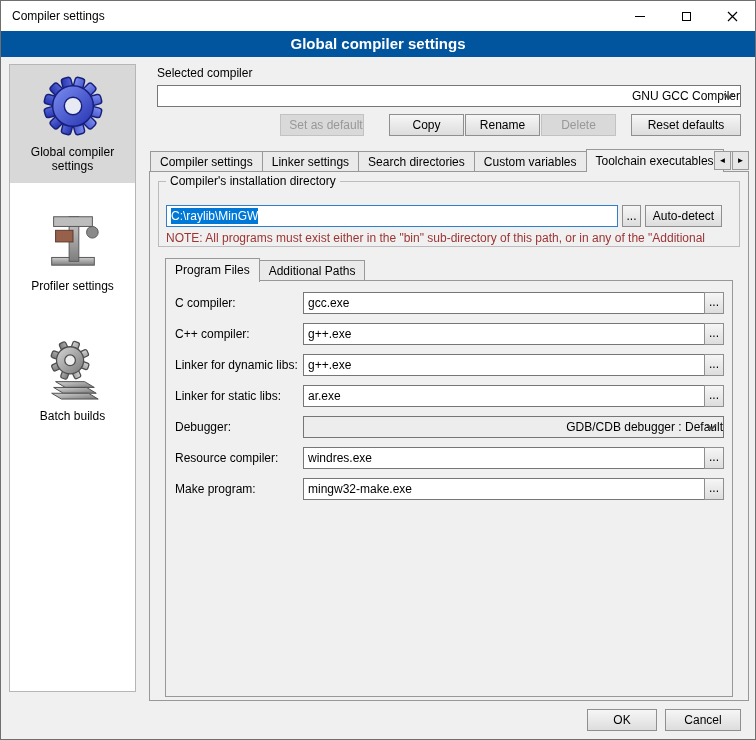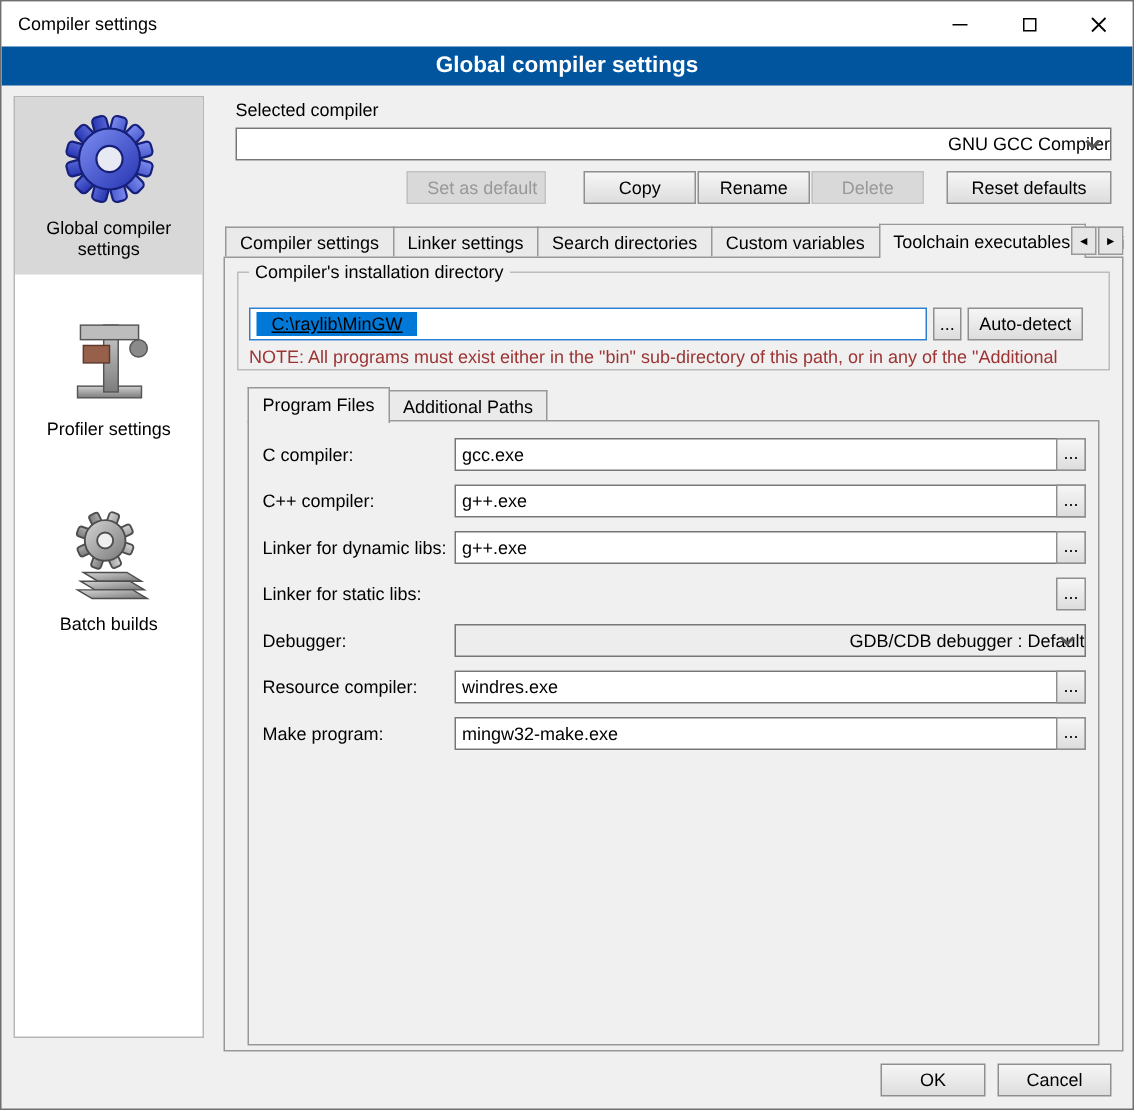--- a/index.html
+++ b/index.html
@@ -33,21 +33,21 @@
        line-height:20px;height:22px;cursor:default;}
   .btn.disabled{background:#d9d9d9;color:#989898;border-color:#c2c2c2;}
   .combo{border:1px solid #767676;background:#fff;position:relative;height:22px;line-height:20px;padding-left:5px;overflow:hidden;white-space:nowrap;text-align:right;}
   .chev{position:absolute;right:8px;top:5px;width:7px;height:7px;border-right:2px solid #555;border-bottom:2px solid #555;transform:rotate(45deg);}
   .txt{border:1px solid #767676;background:#fff;font:inherit;padding:2px 4px;height:22px;}
 
   
   .lbl-selcomp{position:absolute;left:156px;top:65px;}
   .combo-main{position:absolute;left:156px;top:84px;width:584px;}
   .btnrow{position:absolute;left:156px;top:113px;width:584px;height:22px;display:flex;justify-content:flex-end;}
-  .b-setdef{width:93px;margin-right:25px;padding-left:8px;}
+  .b-setdef{width:84px;margin-right:25px;padding-left:8px;}
   .b-copy{width:75px;margin-right:1px;}
   .b-rename{width:75px;margin-right:1px;}
   .b-delete{width:75px;}
   .b-reset{width:110px;margin-left:15px;}
 
   
   .tabstrip{position:absolute;left:149px;top:148px;width:599px;height:23px;display:flex;align-items:flex-end;overflow:hidden;}
   .tab{flex:0 0 auto;height:21px;line-height:20px;padding:0 9px;background:#eaeaea;border:1px solid #989898;border-bottom:none;margin-left:-1px;white-space:nowrap;}
   .tab:first-child{margin-left:0;}
   .tab.active{height:24px;line-height:23px;background:#f0f0f0;margin-bottom:-1px;position:relative;z-index:3;}
@@ -55,21 +55,21 @@
   .tab-arrows{position:absolute;right:0;bottom:2px;display:flex;z-index:5;}
   .arrowbtn{width:17px;height:19px;border:1px solid #999;background:#e6e6e6;font-size:8px;line-height:17px;text-align:center;margin-left:1px;}
 
   
   .panel{position:absolute;left:148px;top:170px;width:600px;height:530px;border:1px solid #989898;background:#f0f0f0;}
 
   
   .groupbox{position:absolute;left:157px;top:180px;width:582px;height:66px;border:1px solid #bcbcbc;}
   .legend{position:absolute;left:165px;top:173px;background:#f0f0f0;padding:0 4px;z-index:2;}
   .install-wrap{position:absolute;left:165px;top:204px;width:452px;height:22px;border:1px solid #2f7fce;background:#fff;display:flex;align-items:center;padding-left:4px;overflow:hidden;white-space:nowrap;}
-  .sel-text{background:#0078d7;color:#000000;padding:1px 10px;text-decoration:underline;}
+  .sel-text{background:#0078d7;color:#ffffff;padding:1px 0;}
   .b-browse1{position:absolute;left:621px;top:204px;width:19px;}
   .b-autodetect{position:absolute;left:644px;top:204px;width:77px;}
   .note{position:absolute;left:165px;top:230px;width:572px;white-space:nowrap;overflow:hidden;color:#9C3434;}
 
   
   .subtabs{position:absolute;left:164px;top:257px;display:flex;align-items:flex-end;height:23px;}
   .subpanel{position:absolute;left:164px;top:279px;width:568px;height:417px;border:1px solid #989898;background:#f0f0f0;}
 
   
   .frow{position:absolute;left:0;right:0;height:22px;}
@@ -227,20 +227,21 @@
       <input class="txt" value="g++.exe" style="">
       <div class="btn browse-sm">...</div>
     </div>
     <div class="frow" style="top:73px">
       <span class="flabel">Linker for dynamic libs:</span>
       <input class="txt" value="g++.exe" style="">
       <div class="btn browse-sm">...</div>
     </div>
     <div class="frow" style="top:104px">
       <span class="flabel">Linker for static libs:</span>
+      <input class="txt" value="ar.exe" style="">
       <div class="btn browse-sm">...</div>
     </div>
     <div class="frow" style="top:135px">
       <span class="flabel">Debugger:</span>
       <div class="combo debug">
         <span>GDB/CDB debugger : Default</span>
         <span class="chev"></span>
       </div>
     </div>
     <div class="frow" style="top:166px">

